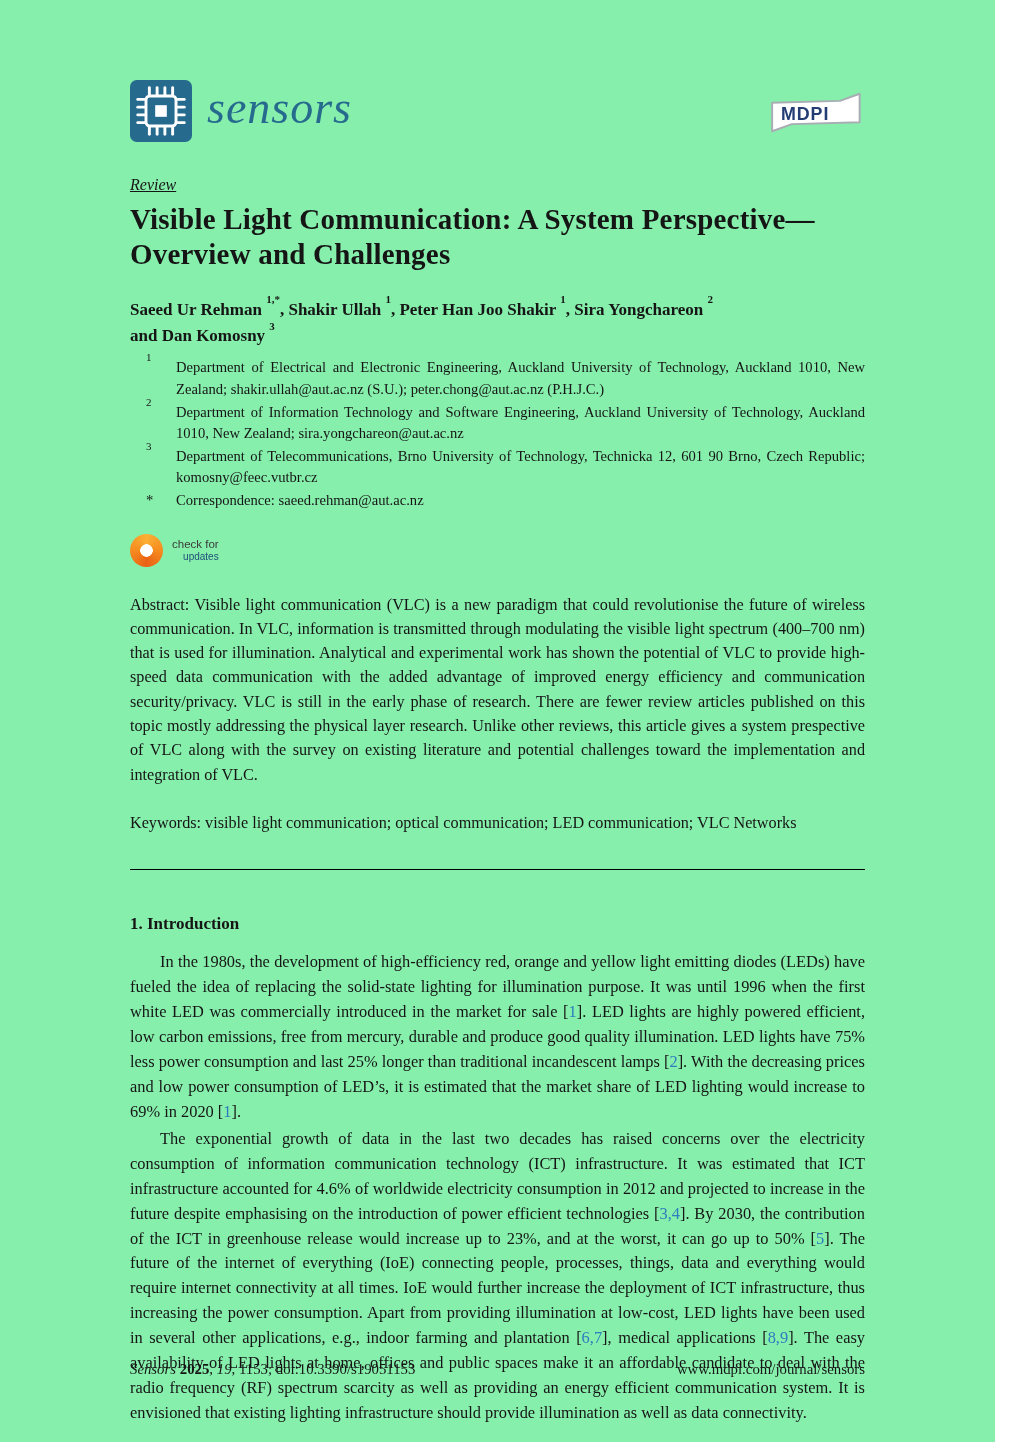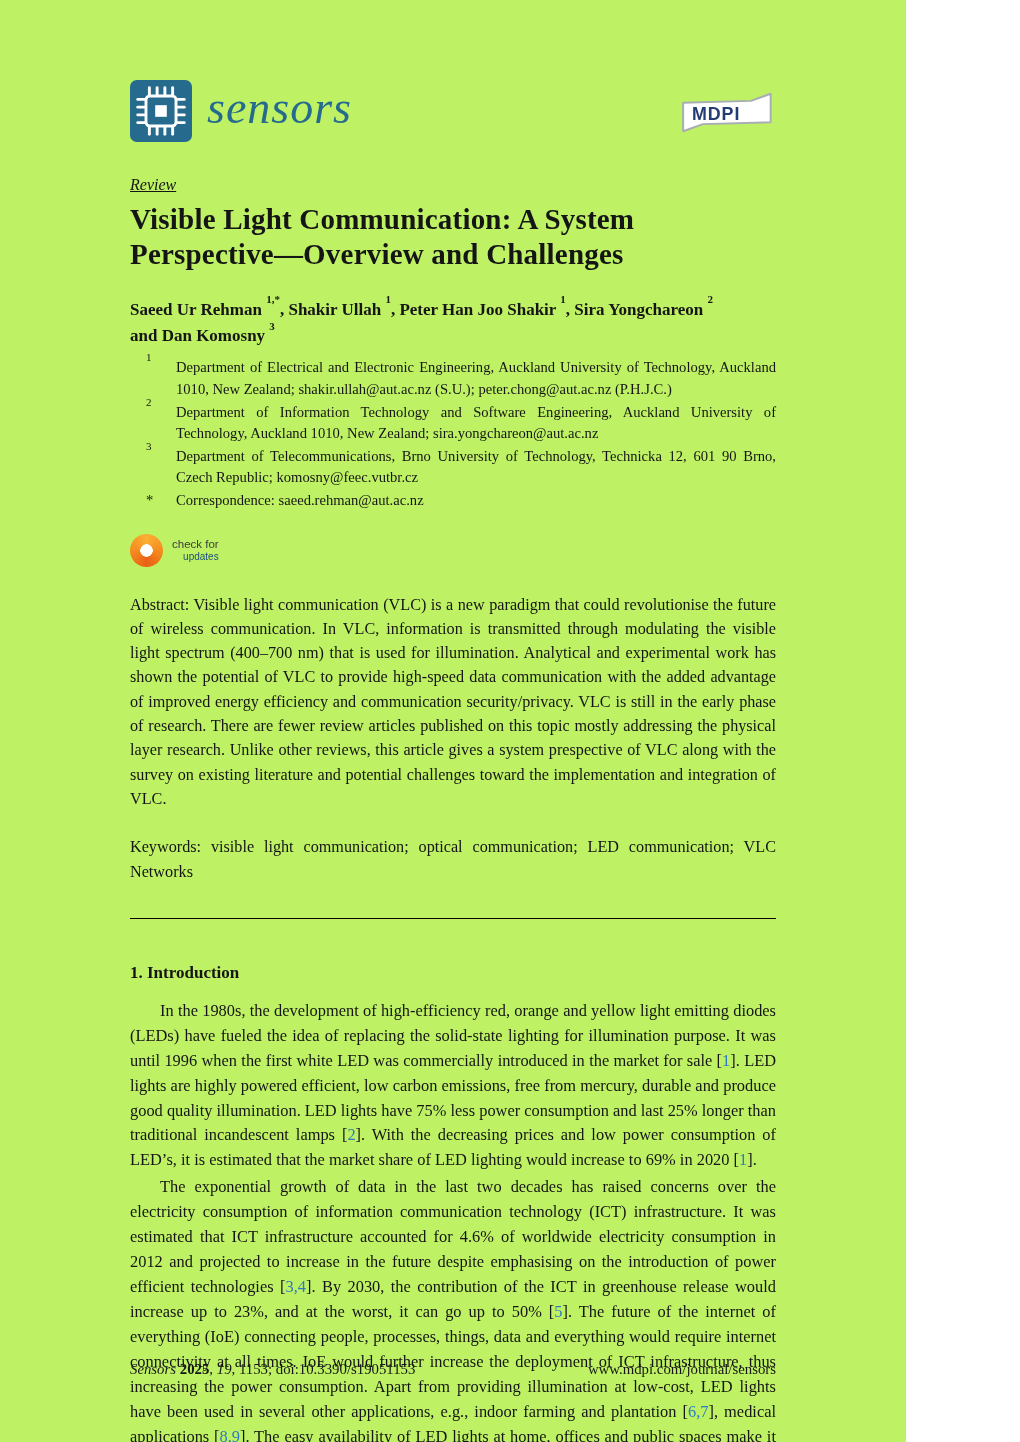--- a/index.html
+++ b/index.html
@@ -3,21 +3,21 @@
 <meta charset="utf-8">
 <style>
   :root{
     --brand:#266b8e;
     --link:#2e7bbf;
     --navy:#233c74;
   }
   *{box-sizing:border-box;margin:0;padding:0;}
   html,body{background:#fff;}
   .page{
-    width:906px;height:1442px;position:relative;background:#bef264;
+    width:995px;height:1442px;position:relative;background:#86efac;
     font-family:"Liberation Serif", serif;color:#151515;overflow:hidden;
   }
   .content{padding:80px 130px 0 130px;}
 
   
   .masthead{display:flex;justify-content:space-between;align-items:flex-start;}
   .journal-logo{display:flex;align-items:center;gap:15px;}
   .logo-icon{width:62px;height:62px;flex:0 0 auto;}
   .logo-text{
     font-style:italic;font-size:46px;color:var(--brand);

